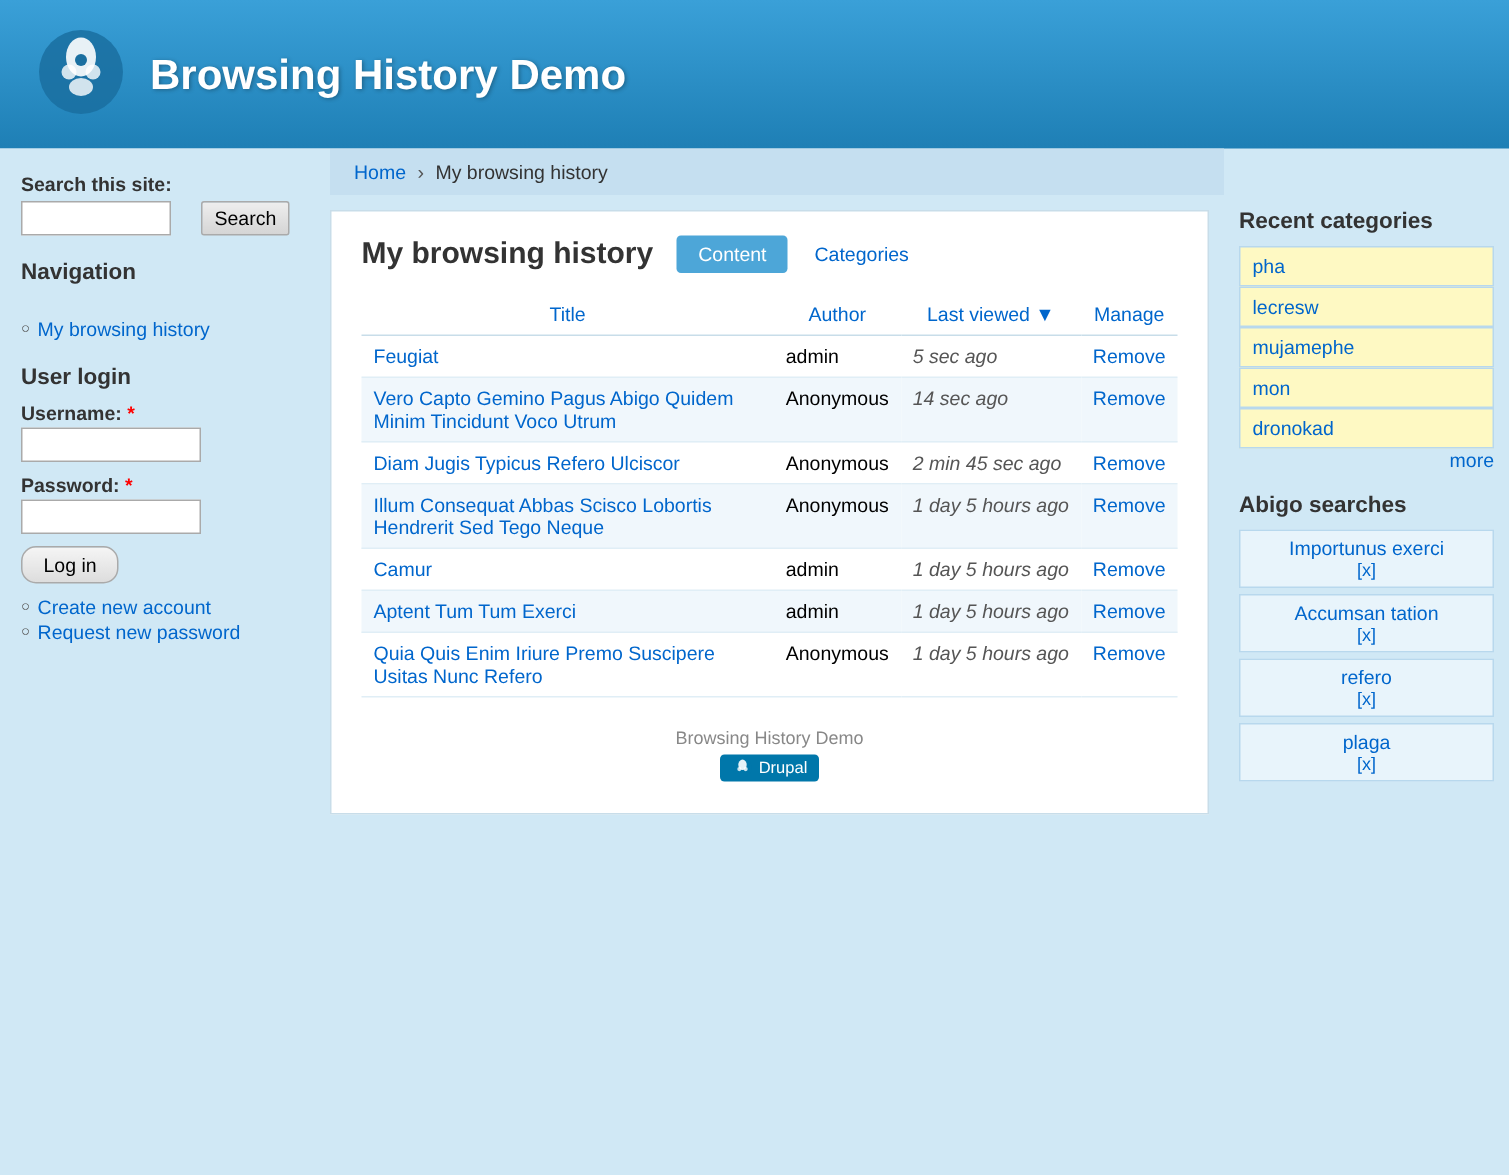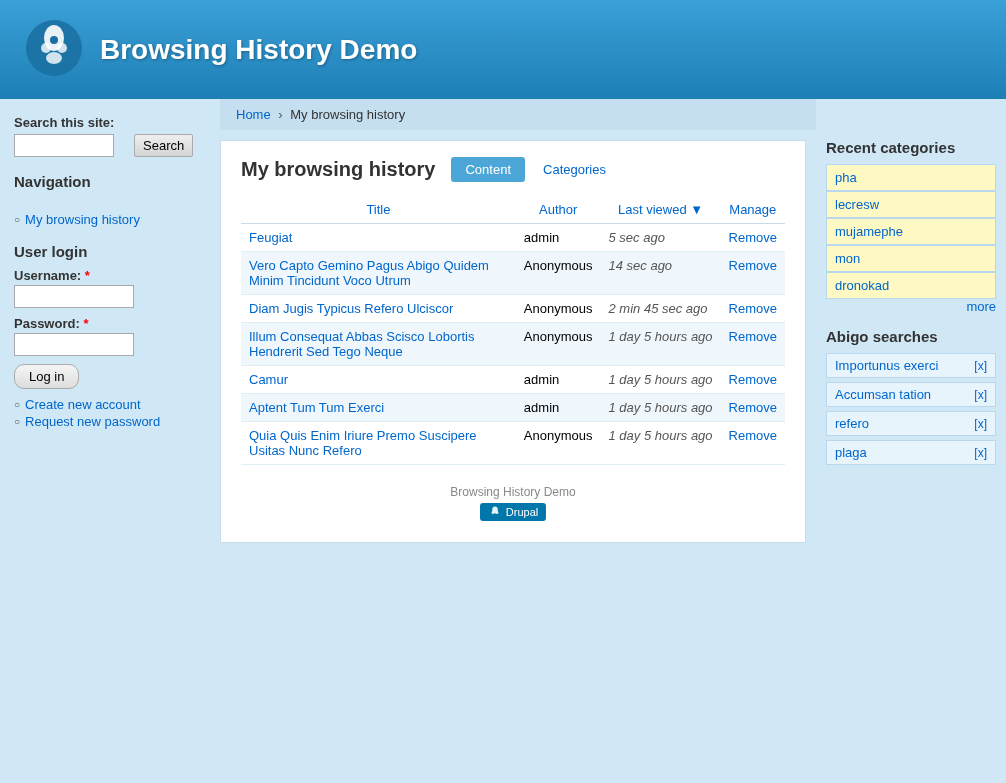--- a/index.html
+++ b/index.html
@@ -279,20 +279,21 @@
       margin-bottom: 14px;
     }
     .recent-search-row {
       display: flex;
       justify-content: space-between;
       align-items: center;
       background: #e8f4fb;
       border: 1px solid #b8d8ed;
       padding: 4px 8px;
       margin-bottom: 4px;
+      flex-direction: column;
     }
     .recent-search-text {
       color: #0066cc;
       font-size: 13px;
     }
     .recent-search-x {
       color: #0066cc;
       font-size: 12px;
       cursor: pointer;
     }

